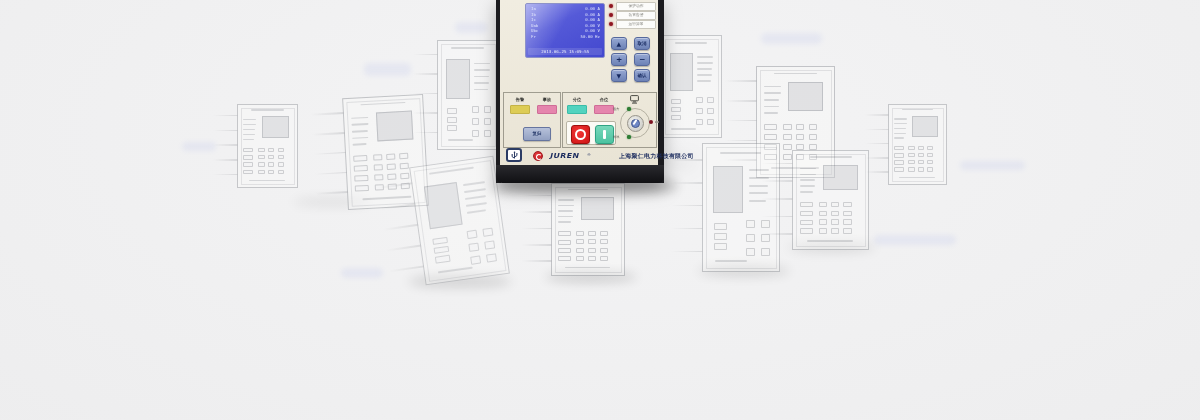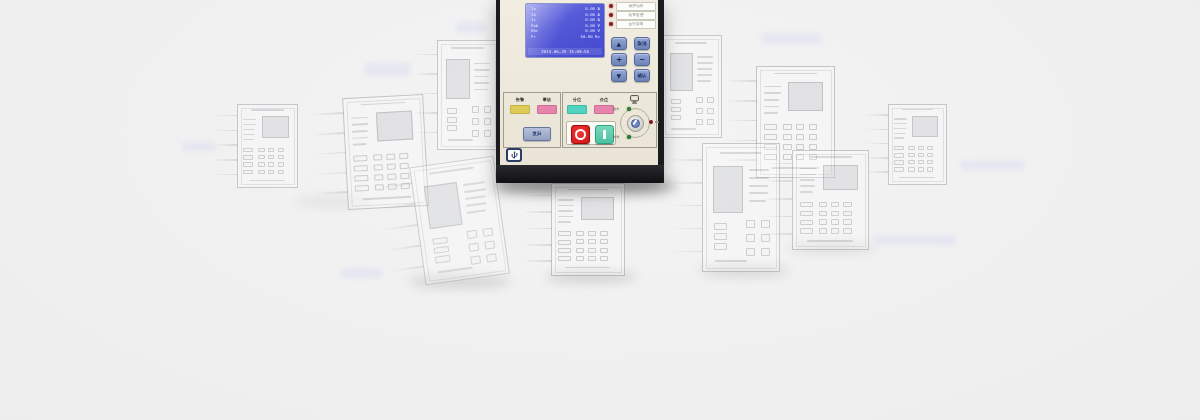--- a/index.html
+++ b/index.html
@@ -583,18 +583,30 @@
 
       <div id="usb">
         <svg width="9" height="9" viewBox="0 0 10 10">
           <path d="M5 1 L5 8 M5 8 L2.4 6.4 L2.4 4.6 M5 6.6 L7.6 5.2 L7.6 3.4" fill="none" stroke="#2c3c64" stroke-width="1.1"></path>
           <circle cx="5" cy="1.4" r="0.9" fill="#2c3c64"></circle>
           <rect x="6.9" y="2.4" width="1.5" height="1.2" fill="#2c3c64"></rect>
           <circle cx="2.4" cy="4.2" r="0.8" fill="#2c3c64"></circle>
         </svg>
       </div>
 
+      <div id="brand">
+        <span id="logo-dot"></span>
+        <div id="brand-name" class="tw">
+          <span class="sc">JUREN</span>
+          </div>
+        <div id="brand-reg" class="tw">
+          <span class="sc">®</span>
+          </div>
+        <div id="brand-company" class="tw">
+          <span class="sc">上海聚仁电力科技有限公司</span>
+          </div>
+      </div>
 
     </div>
     <div class="bottom-bar"></div>
   </div>
 
 </div>
 
 </body></html>

